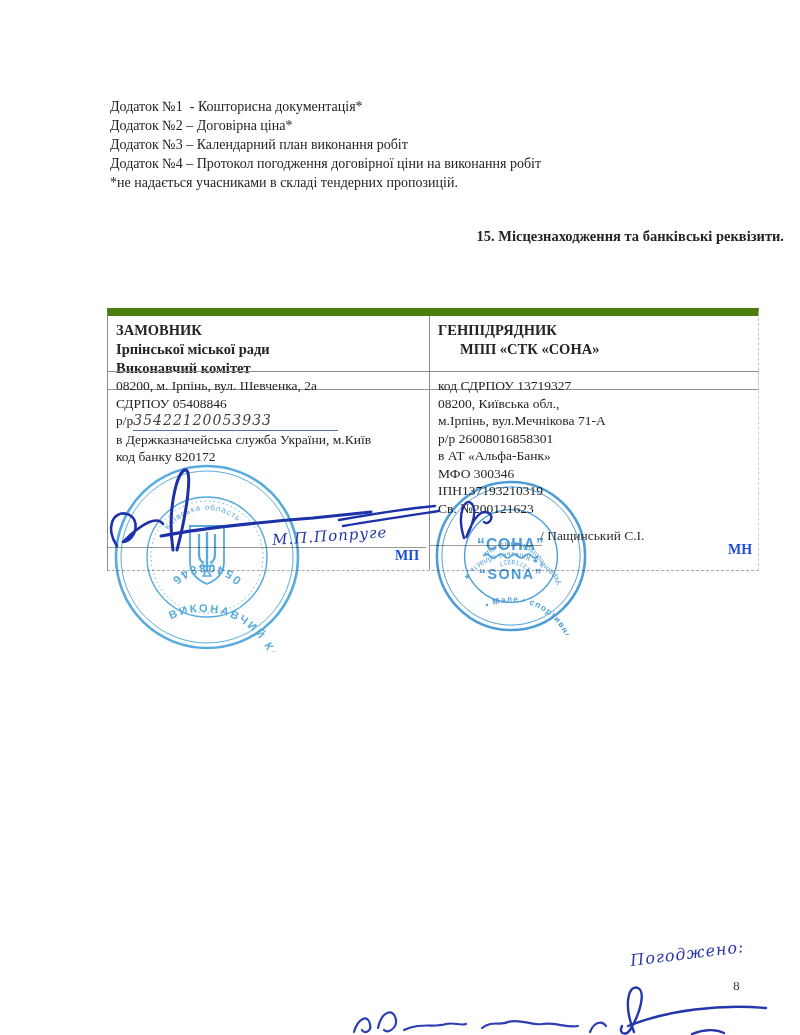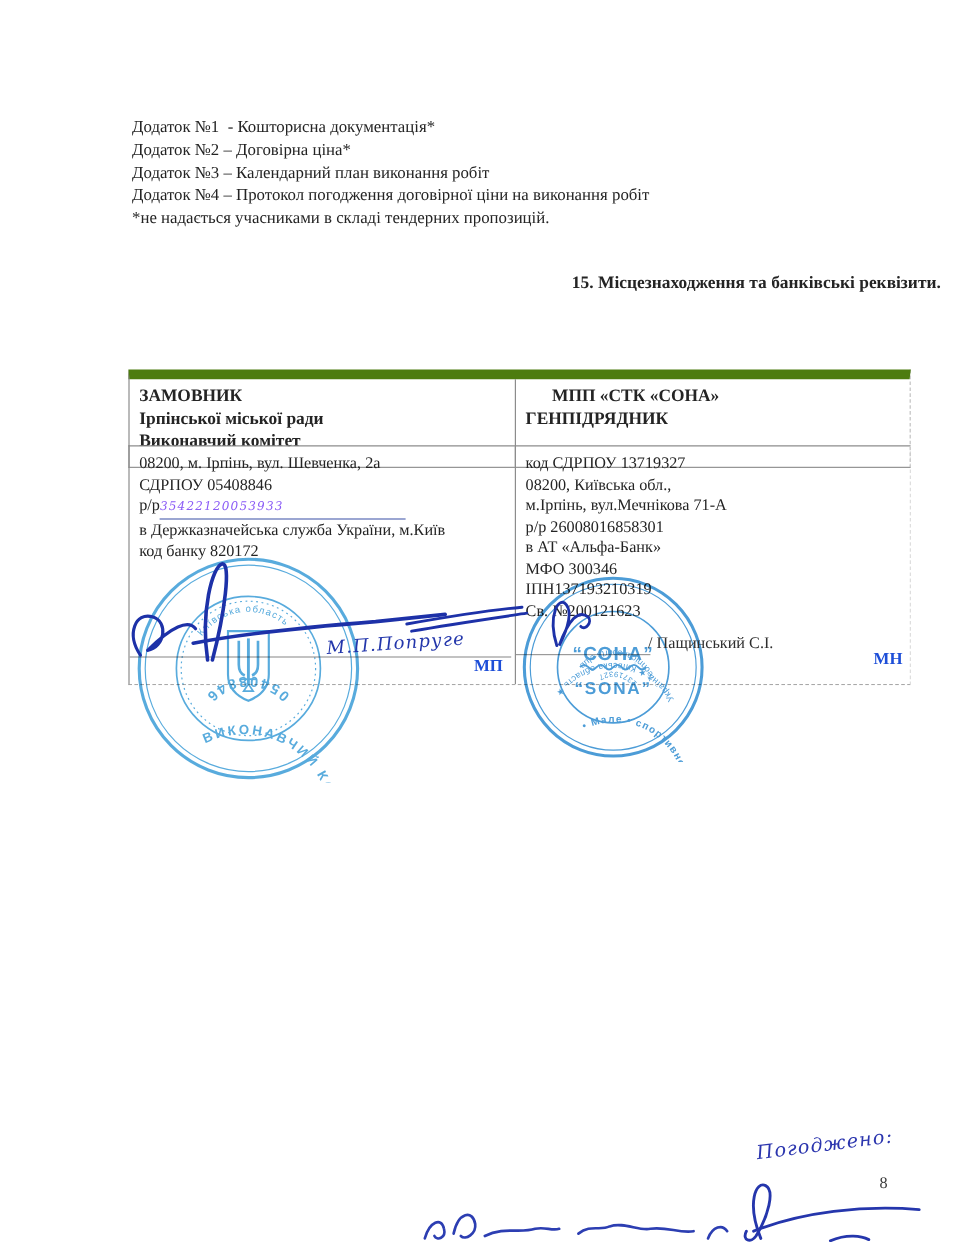--- a/index.html
+++ b/index.html
@@ -28,21 +28,21 @@
   }
   .col-sep { position:absolute; left:321px; top:0; bottom:0; width:0; border-left:1px solid #8c8c8c; }
   .cell { position:absolute; top:0; bottom:0; }
   .cell-l { left:0; width:321px; padding:5px 8px; box-sizing:border-box; }
   .cell-r { left:322px; right:0; padding:5px 8px; box-sizing:border-box; }
   .hdr { font-weight:bold; font-size:14.5px; line-height:19px; }
   .hdr-indent { padding-left:22px; }
   .req-line { font-size:13.5px; line-height:17.5px; }
 
   .hand-num {
-    font-style:italic; color:#8b5cf6; font-size:10px; letter-spacing:1px;
+    font-style:italic; color:#404040; font-size:14px; letter-spacing:1px;
     font-family:"DejaVu Serif", serif;
   }
   .acct-underline { display:inline-block; border-bottom:1.5px solid #5a6db5; min-width:205px; }
 
   .sig-line { position:absolute; height:0; border-top:1px solid #9a9a9a; }
   .seal-label { position:absolute; font-weight:bold; font-size:14px; color:#1d4ed8; }
   .typed-name { position:absolute; font-size:13.5px; color:#2e2e2e; }
 
   .stamp { position:absolute; mix-blend-mode:multiply; opacity:0.92; }
   .ink   { position:absolute; }
@@ -73,22 +73,22 @@
   <div class="abs heading">15. Місцезнаходження та банківські реквізити.</div>
 
   <div class="abs tbox box1">
     <div class="col-sep"></div>
     <div class="cell cell-l">
       <div class="hdr">ЗАМОВНИК</div>
       <div class="hdr">Ірпінської міської ради</div>
       <div class="hdr">Виконавчий комітет</div>
     </div>
     <div class="cell cell-r">
+      <div class="hdr">ГЕНПІДРЯДНИК</div>
       <div class="hdr hdr-indent">МПП «СТК «СОНА»</div>
-      <div class="hdr">ГЕНПІДРЯДНИК</div>
     </div>
   </div>
 
   <div class="abs tbox box2">
     <div class="col-sep"></div>
 
     <div class="cell cell-l">
       <div class="req-line">08200, м. Ірпінь, вул. Шевченка, 2а</div>
       <div class="req-line">СДРПОУ  05408846</div>
       <div class="req-line"><span>р/р</span><span class="acct-underline"><span class="hand-num">35422120053933</span></span></div>

